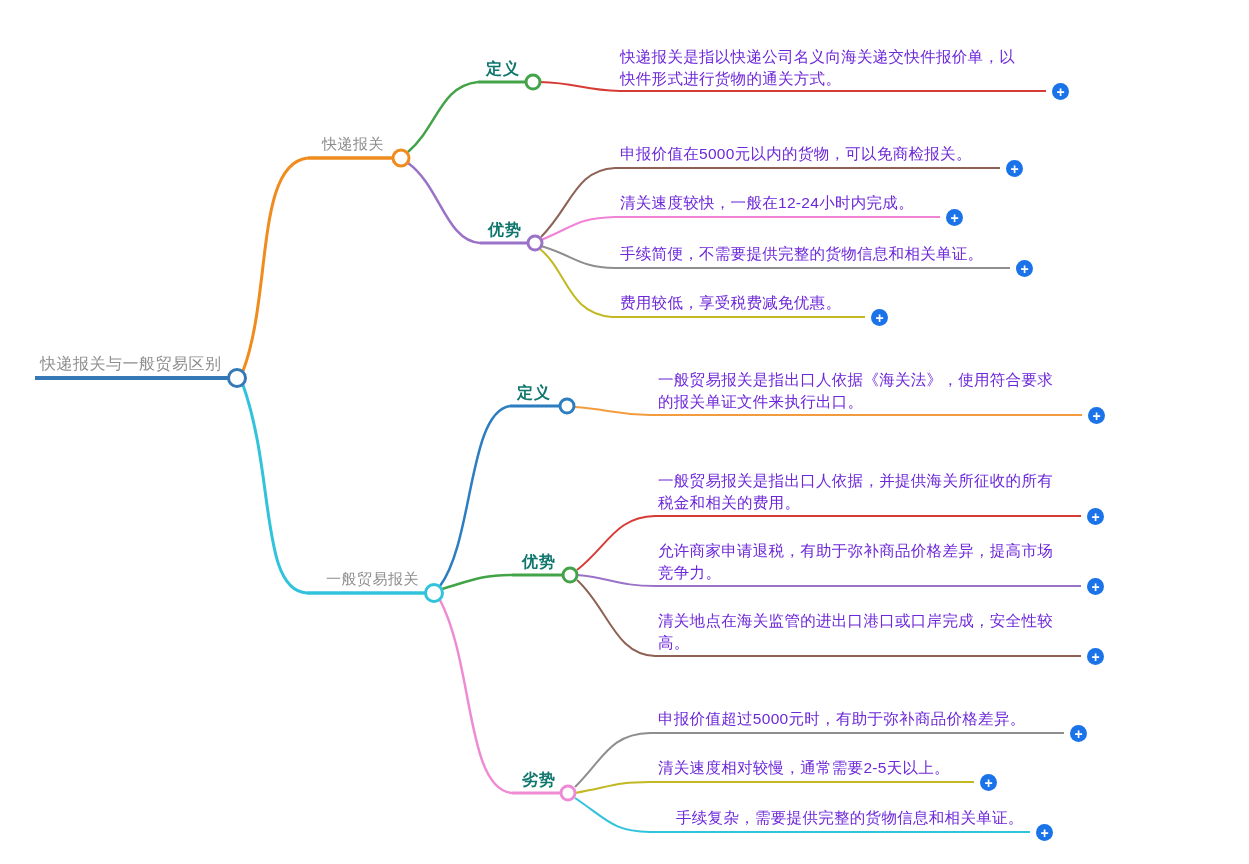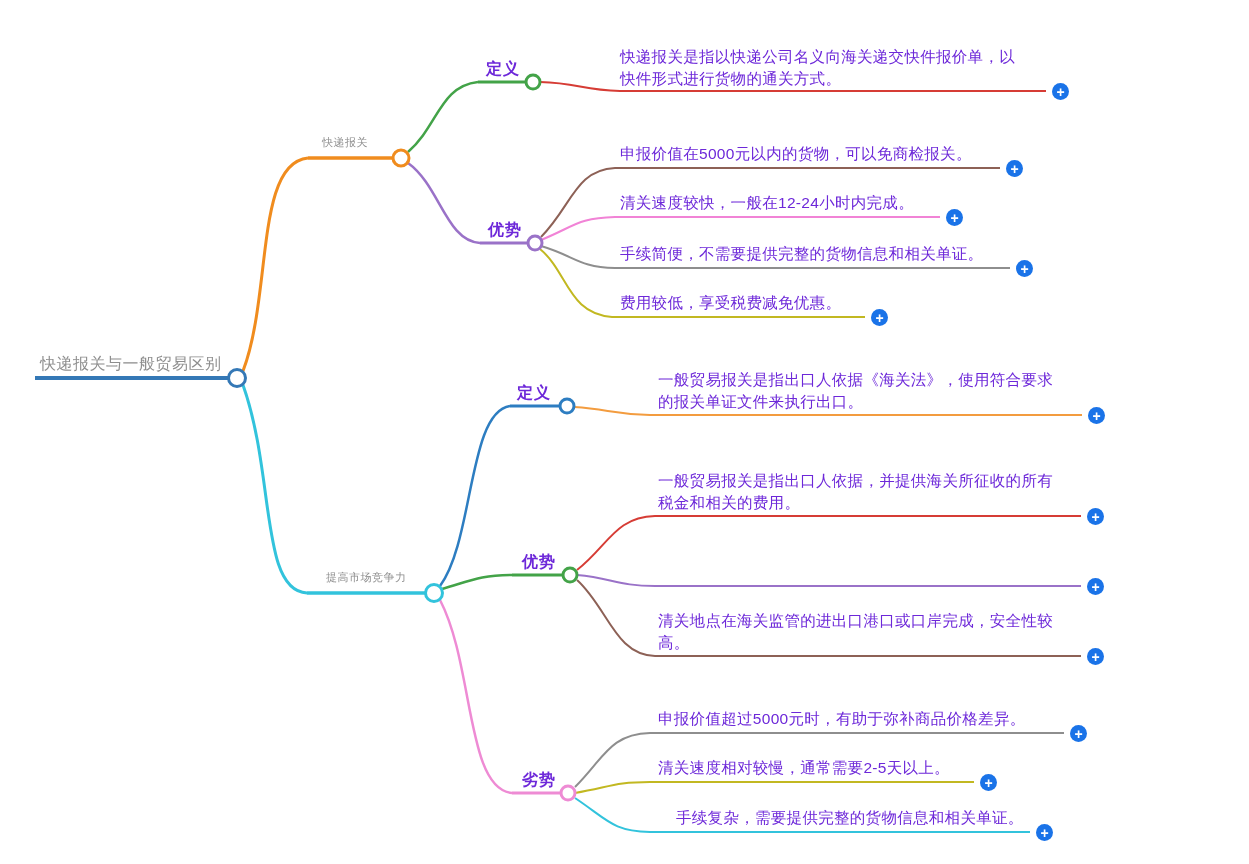--- a/index.html
+++ b/index.html
@@ -12,26 +12,26 @@
   }
   #wires{position:absolute;left:0;top:0;width:1249px;height:864px;}
   .leaf-text{
     position:absolute;
     font-size:15.5px;line-height:22px;
     color:#6d28d9;letter-spacing:.3px;
   }
   .oneline{white-space:nowrap;}
   .node-label{
     position:absolute;
-    font-size:11px;color:#8e8e8e;letter-spacing:.5px;white-space:nowrap;
+    font-size:15px;color:#8e8e8e;letter-spacing:.5px;white-space:nowrap;
   }
   .root-label{font-size:16px;}
   .child-label{
     position:absolute;
-    font-size:16px;font-weight:bold;color:#6d28d9;letter-spacing:1px;white-space:nowrap;
+    font-size:16px;font-weight:bold;color:#0f766e;letter-spacing:1px;white-space:nowrap;
   }
   .plus{
     position:absolute;width:17px;height:17px;border-radius:50%;
     background:#1a73e8;color:#ffffff;
     display:flex;align-items:center;justify-content:center;
     font-size:14px;font-weight:bold;line-height:1;cursor:pointer;
     user-select:none;
   }
 </style>
 </head>
@@ -76,38 +76,39 @@
     <circle cx="434" cy="593" r="8.5" fill="#ffffff" stroke="#32c3dc" stroke-width="3"></circle>
     <circle cx="533" cy="82" r="7" fill="#ffffff" stroke="#43a348" stroke-width="3"></circle>
     <circle cx="535" cy="243" r="7" fill="#ffffff" stroke="#9a72c8" stroke-width="3"></circle>
     <circle cx="567" cy="406" r="7" fill="#ffffff" stroke="#2d7dc1" stroke-width="3"></circle>
     <circle cx="570" cy="575" r="7" fill="#ffffff" stroke="#43a348" stroke-width="3"></circle>
     <circle cx="568" cy="793" r="7" fill="#ffffff" stroke="#ee8bd4" stroke-width="3"></circle>
   </svg>
 
   <div class="node-label root-label" style="left:40px;top:354px;">快递报关与一般贸易区别</div>
   <div class="node-label" style="left:322px;top:135px;">快递报关</div>
-  <div class="node-label" style="left:326px;top:570px;">提高市场竞争力</div>
+  <div class="node-label" style="left:326px;top:570px;">一般贸易报关</div>
 
   <div class="child-label" style="left:486px;top:59px;">定义</div>
   <div class="child-label" style="left:488px;top:220px;">优势</div>
   <div class="child-label" style="left:517px;top:383px;">定义</div>
   <div class="child-label" style="left:522px;top:552px;">优势</div>
   <div class="child-label" style="left:522px;top:770px;text-align:center;">劣势</div>
 
   <div class="leaf-text" style="left:620px;top:46px;width:396px;">快递报关是指以快递公司名义向海关递交快件报价单，以快件形式进行货物的通关方式。</div>
 
   <div class="leaf-text oneline" style="left:620px;top:143px;">申报价值在5000元以内的货物，可以免商检报关。</div>
   <div class="leaf-text oneline" style="left:620px;top:192px;">清关速度较快，一般在12-24小时内完成。</div>
   <div class="leaf-text oneline" style="left:620px;top:292px;">费用较低，享受税费减免优惠。</div>
   <div class="leaf-text oneline" style="left:620px;top:243px;">手续简便，不需要提供完整的货物信息和相关单证。</div>
 
   <div class="leaf-text" style="left:658px;top:369px;width:396px;">一般贸易报关是指出口人依据《海关法》，使用符合要求的报关单证文件来执行出口。</div>
 
   <div class="leaf-text" style="left:658px;top:470px;width:410px;">一般贸易报关是指出口人依据，并提供海关所征收的所有税金和相关的费用。</div>
+  <div class="leaf-text" style="left:658px;top:540px;width:398px;">允许商家申请退税，有助于弥补商品价格差异，提高市场竞争力。</div>
   <div class="leaf-text" style="left:658px;top:610px;width:398px;">清关地点在海关监管的进出口港口或口岸完成，安全性较高。</div>
 
   <div class="leaf-text oneline" style="left:658px;top:708px;">申报价值超过5000元时，有助于弥补商品价格差异。</div>
   <div class="leaf-text oneline" style="left:658px;top:757px;">清关速度相对较慢，通常需要2-5天以上。</div>
   <div class="leaf-text oneline" style="left:658px;top:807px;margin-left:18px;">手续复杂，需要提供完整的货物信息和相关单证。</div>
 
   <div class="plus" style="left:1052px;top:83px;">
       <span>+</span>
     </div>
   <div class="plus" style="left:1006px;top:160px;">

